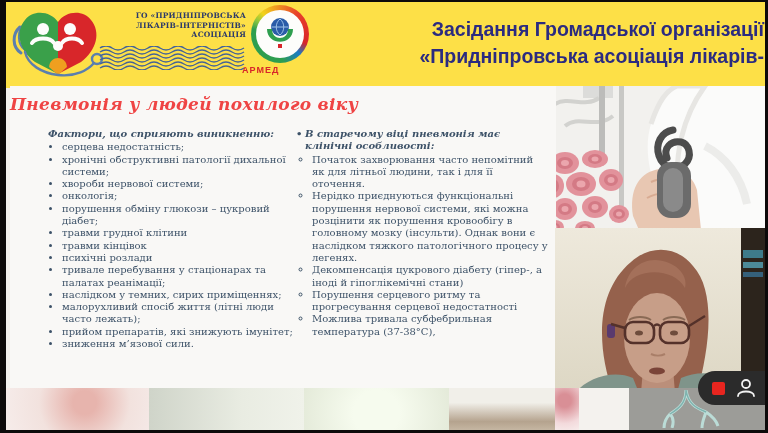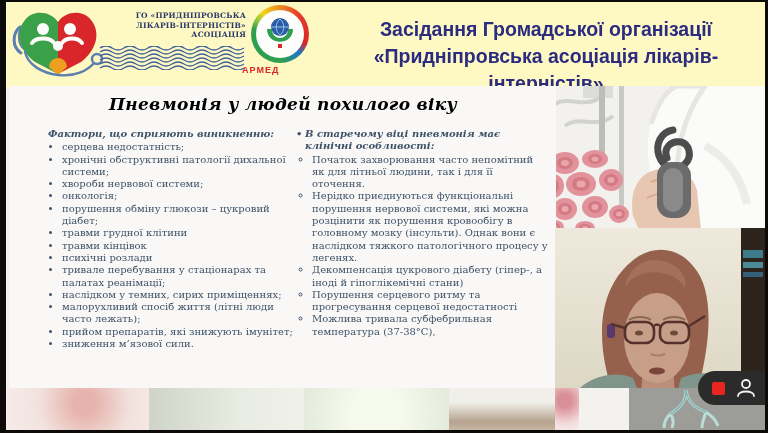--- a/index.html
+++ b/index.html
@@ -1,45 +1,45 @@
 <!DOCTYPE html>
 <html><head>
 <meta charset="utf-8">
 <style>
   html,body{margin:0;padding:0;background:#222;}
   .screen{position:relative;width:768px;height:433px;background:#0d0a0a;overflow:hidden;
           font-family:"DejaVu Serif", serif;}
   .content{position:absolute;left:6px;top:2px;width:759px;height:428px;background:#f3f1ee;overflow:hidden;}
 
   
-  .header{position:absolute;left:0;top:0;width:759px;height:86px;background:#fef9c3;}
+  .header{position:absolute;left:0;top:0;width:759px;height:86px;background:#fde047;}
   .heart-logo{position:absolute;left:4px;top:5px;width:96px;height:74px;}
   .org-block{position:absolute;left:96px;top:9px;width:144px;text-align:right;}
   .org-line{display:block;font-family:"DejaVu Serif",serif;font-weight:bold;
             font-size:7.5px;line-height:9.5px;color:#2c3a6a;letter-spacing:.2px;}
   .waves{position:absolute;left:92px;top:44px;}
   .armed{position:absolute;left:236px;top:3px;width:76px;height:80px;text-align:left;}
   .armed-ring{position:relative;width:58px;height:58px;margin:0 auto;border-radius:50%;
       background:conic-gradient(from -40deg,#f2d41a,#e8402a 80deg,#d8262a 150deg,#1a7ac4 175deg,#2e9e4f 215deg,#2e9e4f 320deg,#8cc63f,#f2d41a);}
   .armed-inner{position:absolute;left:5px;top:5px;width:48px;height:48px;border-radius:50%;background:#fdfdfb;}
   .armed-label{font-family:"Liberation Sans",sans-serif;font-weight:bold;font-size:9px;
       color:#d8262a;letter-spacing:1px;margin-top:2px;}
-  .meeting-title{position:absolute;left:322px;top:1px;width:436px;text-align:center;
+  .meeting-title{position:absolute;left:322px;top:1px;width:436px;text-align:right;
       font-family:"Liberation Sans",sans-serif;font-weight:bold;font-size:19.5px;line-height:27px;color:#2b2b80;}
   .meeting-title span{display:block;}
 
   
   .doctor{position:absolute;left:549px;top:84px;width:210px;height:144px;}
   .cells{position:absolute;left:537px;top:148px;width:92px;height:84px;}
 
   
   .slide{position:absolute;left:4px;top:84px;width:546px;height:302px;background:#f9f8f6;
          color:#3d5268;}
-  .slide-title{position:absolute;left:0;top:8px;width:100%;text-align:center;
-      font-style:italic;font-weight:bold;font-size:17px;color:#000000;letter-spacing:.3px;}
+  .slide-title{position:absolute;left:0;top:8px;width:100%;
+      font-style:italic;font-weight:bold;font-size:17px;color:#ef4444;letter-spacing:.3px;}
   .col{position:absolute;top:42px;font-size:10px;line-height:12.3px;}
   .col-left{left:38px;width:252px;}
   .col-right{left:286px;width:252px;}
   .col-head{font-weight:bold;font-style:italic;margin:0 0 1px 0;}
   .col-right .col-head{padding-left:9px;position:relative;}
   .col-right .col-head::before{content:"•";position:absolute;left:0;top:0;}
   ul.fact{list-style:disc outside;margin:0;padding:0 0 0 14px;}
   ul.fact li{padding-left:0;}
   ul.circ{list-style:circle outside;margin:0;padding:0 0 0 16px;}
   .footer-line{margin:0;}
@@ -115,21 +115,20 @@
             <path d="M5 15 C5 32 31 32 31 15 L26 15 C26 27 10 27 10 15 Z" fill="#2e9e4f"></path>
             <rect x="16" y="30" width="4" height="4" fill="#d8262a"></rect>
           </svg>
         </div>
         <div class="armed-label">АРМЕД</div>
       </div>
 
       <h1 class="meeting-title">
         <span>Засідання Громадської організації</span>
         <span>«Придніпровська асоціація лікарів-</span>
-        <span>інтерністів»</span>
       </h1>
     </div>
 
     <div class="doctor">
       <svg width="210" height="144" viewBox="0 0 210 144">
         <rect width="210" height="144" fill="#f2f1ee"></rect>
         <rect x="28" y="0" width="30" height="12" fill="#dcdcda"></rect>
         <path d="M0 18 C14 10 30 22 44 12 M10 40 C24 28 40 44 58 30" fill="none" stroke="#d2d2cf" stroke-width="4"></path>
         <rect x="44" y="0" width="6" height="78" fill="#bcbcba"></rect>
         <rect x="64" y="0" width="5" height="120" fill="#c8c8c5"></rect>

